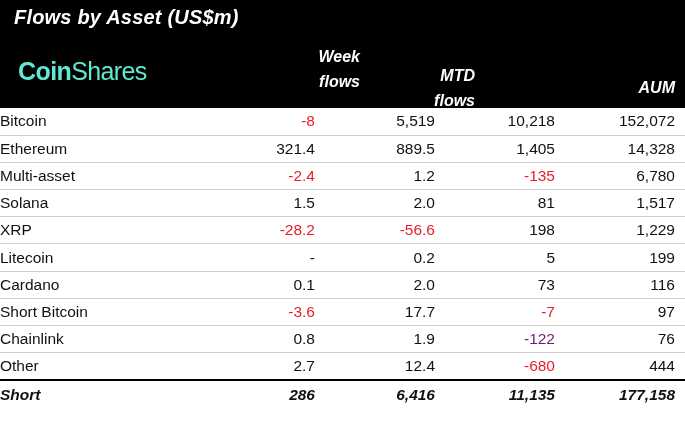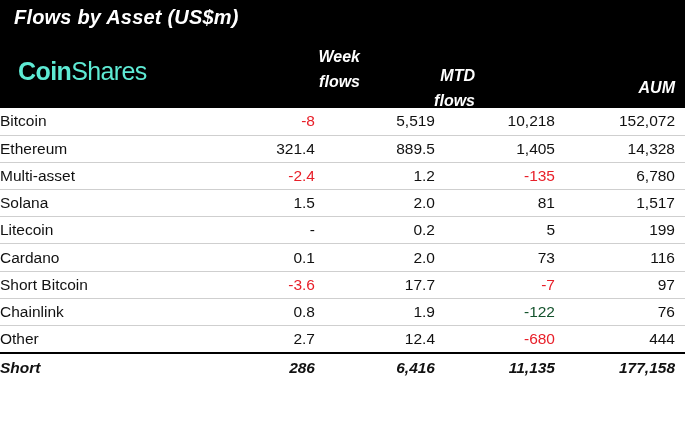--- a/index.html
+++ b/index.html
@@ -167,20 +167,27 @@
         </tr>
 
         <tr>
           <td class="asset">Solana</td>
           <td class="num week">1.5</td>
           <td class="num mtd">2.0</td>
           <td class="num ytd">81</td>
           <td class="num aum">1,517</td>
         </tr>
 
+        <tr>
+          <td class="asset">XRP</td>
+          <td class="num week" style="color: rgb(232, 32, 42);">-28.2</td>
+          <td class="num mtd" style="color: rgb(232, 32, 42);">-56.6</td>
+          <td class="num ytd">198</td>
+          <td class="num aum">1,229</td>
+        </tr>
 
 
         <tr>
           <td class="asset">Litecoin</td>
           <td class="num week">-</td>
           <td class="num mtd">0.2</td>
           <td class="num ytd">5</td>
           <td class="num aum">199</td>
         </tr>
 
@@ -197,21 +204,21 @@
           <td class="num week" style="color: rgb(232, 32, 42);">-3.6</td>
           <td class="num mtd">17.7</td>
           <td class="num ytd" style="color: rgb(232, 32, 42);">-7</td>
           <td class="num aum">97</td>
         </tr>
 
         <tr>
           <td class="asset">Chainlink</td>
           <td class="num week">0.8</td>
           <td class="num mtd">1.9</td>
-          <td class="num ytd" style="color: #14532d;">-122</td>
+          <td class="num ytd" style="color: #701a75;">-122</td>
           <td class="num aum">76</td>
         </tr>
 
         <tr class="row-last">
           <td class="asset">Other</td>
           <td class="num week">2.7</td>
           <td class="num mtd">12.4</td>
           <td class="num ytd" style="color: rgb(232, 32, 42); margin-top: 13px;">-680</td>
           <td class="num aum">444</td>
         </tr>

